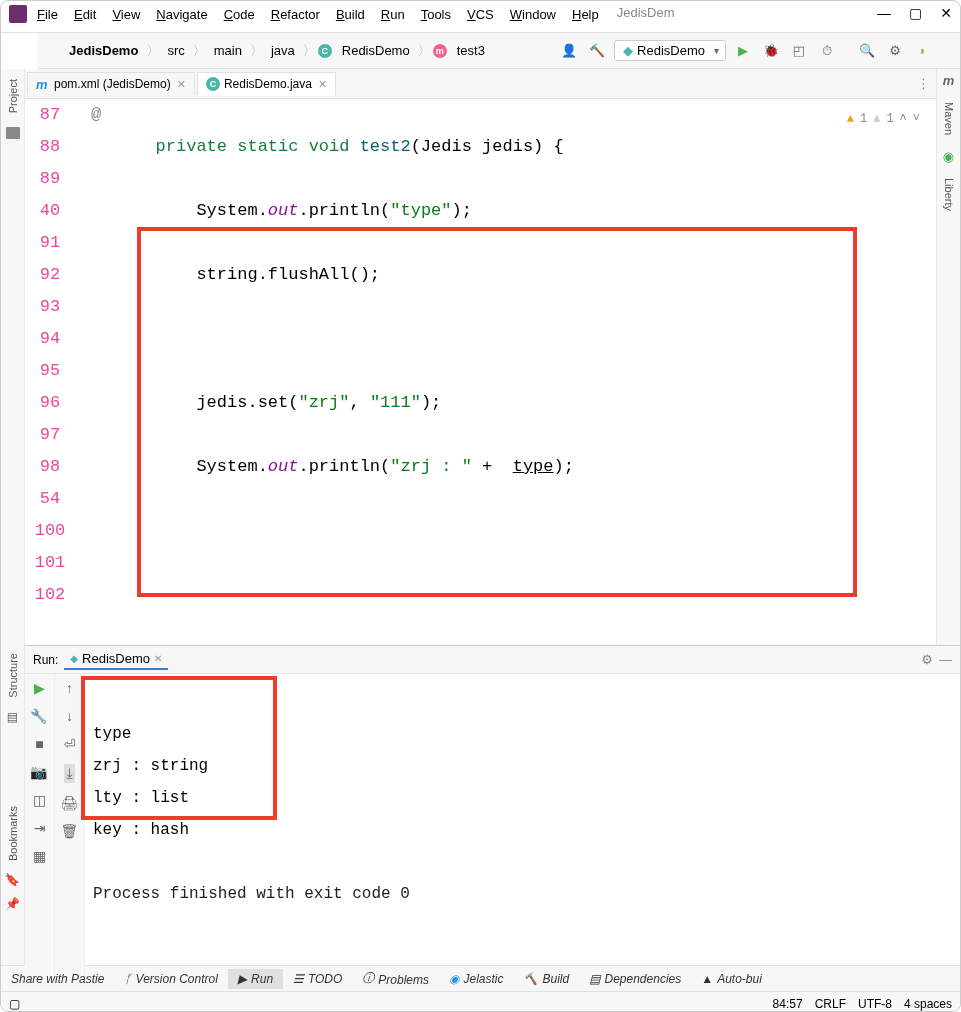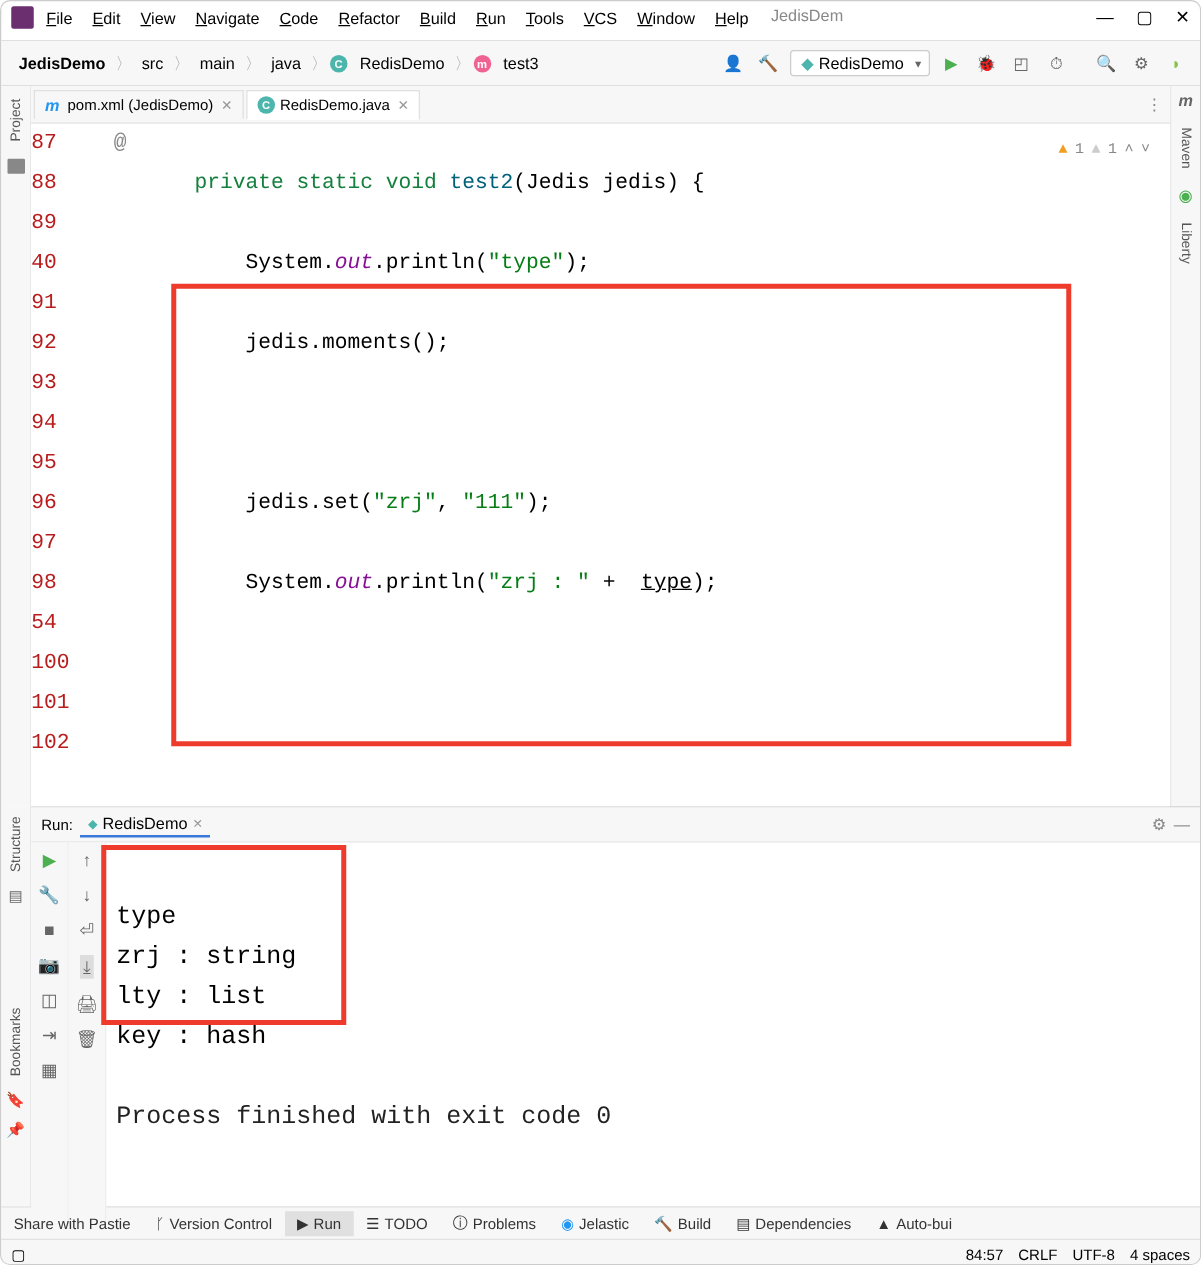--- a/index.html
+++ b/index.html
@@ -4,21 +4,21 @@
 <style>
 * { margin: 0; padding: 0; box-sizing: border-box; }
 body { font-family: "Segoe UI", Arial, sans-serif; font-size: 13px; background: #fff; color: #000; width: 961px; height: 1012px; overflow: hidden; border: 1px solid #ccc; border-radius: 8px; }
 .menubar { display: flex; padding: 4px 8px; gap: 4px; border-bottom: 1px solid #e0e0e0; height: 32px; }
 .menubar .app-icon { width: 18px; height: 18px; background: #6b2e6e; border-radius: 2px; display: inline-block; }
 .menubar .menu-item { padding: 2px 6px; text-decoration: underline; text-decoration-color: transparent; }
 .menubar .menu-item::first-letter { text-decoration: underline; }
 .menubar .spacer { flex: 1; }
 .menubar .win-title { color: #888; margin-left: 8px; }
 .menubar .win-controls { display: flex; gap: 18px; margin-left: 12px; font-size: 14px; }
-.toolbar { display: flex; align-items: center; padding: 4px 8px; gap: 6px; border-bottom: 1px solid #e0e0e0; height: 36px; background: #f7f7f7; }
+.toolbar { display: flex; align-items: center; padding: 4px 26px; gap: 6px; border-bottom: 1px solid #e0e0e0; height: 36px; background: #f7f7f7; margin-left: 36px; }
 .breadcrumb { display: flex; align-items: center; gap: 2px; flex: 1; }
 .bc-item { padding: 2px 6px; }
 .bc-item.bold { font-weight: bold; }
 .bc-sep { color: #aaa; }
 .bc-icon-c { width: 14px; height: 14px; background: #4db6ac; border-radius: 50%; display: inline-flex; align-items: center; justify-content: center; font-size: 9px; color: #fff; font-weight: bold; margin-right: 2px; }
 .bc-icon-m { width: 14px; height: 14px; background: #f06292; border-radius: 50%; display: inline-flex; align-items: center; justify-content: center; font-size: 9px; color: #fff; font-weight: bold; margin-right: 2px; }
 .tool-btn { width: 22px; height: 22px; display: inline-flex; align-items: center; justify-content: center; color: #666; }
 .tool-btn.green { color: #4caf50; }
 .run-config { border: 1px solid #ccc; border-radius: 3px; padding: 2px 20px 2px 8px; background: #fff; display: flex; align-items: center; gap: 4px; position: relative; }
 .run-config::after { content: "▾"; position: absolute; right: 6px; font-size: 10px; color: #666; }
@@ -28,21 +28,21 @@
 .left-gutter .folder-ic { width: 14px; height: 12px; background: #888; border-radius: 1px; margin-top: 2px; }
 .editor-wrap { flex: 1; display: flex; flex-direction: column; }
 .tabs { display: flex; align-items: center; border-bottom: 1px solid #e0e0e0; background: #f7f7f7; height: 30px; padding-left: 2px; }
 .tab { display: flex; align-items: center; gap: 4px; padding: 4px 8px; border: 1px solid #e0e0e0; border-bottom: none; background: #f7f7f7; margin-right: 2px; font-size: 12px; }
 .tab.active { background: #fff; border-bottom: 1px solid #fff; margin-bottom: -1px; }
 .tab .close { color: #999; font-size: 11px; margin-left: 2px; }
 .tab .icon-m { width: 14px; height: 14px; color: #2196f3; font-weight: bold; font-style: italic; font-size: 13px; }
 .tab .icon-c { width: 14px; height: 14px; background: #4db6ac; border-radius: 50%; display: inline-flex; align-items: center; justify-content: center; font-size: 9px; color: #fff; font-weight: bold; }
 .tabs .kebab { margin-left: auto; margin-right: 6px; color: #888; }
 .editor { flex: 1; display: flex; font-family: "Consolas", "Courier New", monospace; font-size: 17px; line-height: 32px; background: #fff; overflow: hidden; position: relative; }
-.line-nums { width: 60px; text-align: left; color: #b91c1c; padding-right: 10px; background: #fff; }
+.line-nums { width: 60px; text-align: center; color: #ec4899; padding-right: 10px; background: #fff; }
 .line-nums div { height: 32px; }
 .gut2 { width: 40px; background: #fff; border-right: 0px solid #eee; }
 .gut2 .at { color: #888; padding-left: 6px; }
 .code { flex: 1; white-space: pre; padding-left: 0px; position: relative; }
 .code-line { height: 32px; }
 .kw { color: #15803d; }
 .fld { color: #871094; font-style: italic; }
 .str { color: #067d17; }
 .hint { background: #f0f0f0; color: #999; border-radius: 3px; padding: 0 4px; font-size: 15px; }
 .ul { text-decoration: underline; }
@@ -53,26 +53,26 @@
 .right-gutter .vtext { writing-mode: vertical-lr; font-size: 11px; color: #555; padding: 4px 0; }
 .run-panel { border-top: 1px solid #ccc; display: flex; flex-direction: column; height: 320px; }
 .run-header { display: flex; align-items: center; padding: 4px 8px; background: #f7f7f7; border-bottom: 1px solid #e8e8e8; height: 28px; gap: 6px; }
 .run-header .lbl { font-size: 12px; }
 .run-header .run-tab { display: flex; align-items: center; gap: 4px; border-bottom: 2px solid #3879d9; padding: 2px 6px; }
 .run-header .spacer { flex: 1; }
 .run-body { flex: 1; display: flex; }
 .run-tools { width: 30px; background: #f7f7f7; border-right: 1px solid #eee; display: flex; flex-direction: column; align-items: center; padding-top: 6px; gap: 12px; font-size: 14px; color: #666; }
 .run-tools2 { width: 30px; background: #f7f7f7; border-right: 1px solid #eee; display: flex; flex-direction: column; align-items: center; padding-top: 6px; gap: 12px; font-size: 14px; color: #666; }
 .run-tools .play { color: #4caf50; }
-.console { flex: 1; font-family: "Consolas", "Courier New", monospace; font-size: 20px; line-height: 32px; padding: 12px 8px 8px 8px; position: relative; white-space: pre; }
+.console { flex: 1; font-family: "Consolas", "Courier New", monospace; font-size: 16px; line-height: 32px; padding: 12px 8px 8px 8px; position: relative; white-space: pre; }
 .console .proc { color: #222; }
 .left-tool-stack { width: 24px; background: #f7f7f7; border-right: 1px solid #e8e8e8; display: flex; flex-direction: column; align-items: center; gap: 10px; padding-top: 6px; font-size: 12px; color: #666; }
 .left-tool-stack .vtext { writing-mode: vertical-lr; transform: rotate(180deg); font-size: 11px; color: #555; padding: 2px 0; }
 .bottom-tabs { display: flex; align-items: center; height: 26px; border-top: 1px solid #e0e0e0; background: #f7f7f7; font-size: 12px; }
-.bottom-tabs .bt { padding: 3px 10px; display: flex; align-items: center; gap: 4px; color: #333; }
+.bottom-tabs .bt { padding: 3px 10px; display: flex; align-items: flex-end; gap: 4px; color: #333; font-style: italic; }
 .bottom-tabs .bt.active { background: #e0e0e0; }
 .status-bar { display: flex; align-items: center; height: 24px; border-top: 1px solid #e0e0e0; background: #f7f7f7; font-size: 12px; padding: 0 8px; gap: 12px; }
 .status-bar .spacer { flex: 1; }
 .lower-wrap { display: flex; }
 </style>
 </head>
 <body>
 
 <div class="menubar">
   <span class="app-icon"></span>
@@ -166,21 +166,21 @@
           <div>100</div>
           <div>101</div>
           <div>102</div>
       </div>
       <div class="gut2">
           <div class="at">@</div>
         </div>
       <div class="code">
 <div class="code-line">   <span class="kw">private static void </span><span style="color:#00627a">test2</span><span>(Jedis jedis) {</span></div>
 <div class="code-line">       <span>System.</span><span class="fld">out</span><span>.println(</span><span class="str">"type"</span><span>);</span></div>
-<div class="code-line">       <span>jedis.moments();</span></div>
+<div class="code-line">       <span>string.flushAll();</span></div>
 <div class="code-line"></div>
 <div class="code-line">       <span>jedis.set(</span><span class="str">"zrj"</span><span>, </span><span class="str">"111"</span><span>);</span></div>
 <div class="code-line">       <span>System.</span><span class="fld">out</span><span>.println(</span><span class="str">"zrj : "</span><span> +  </span><span class="ul">type</span><span>);</span></div>
 <div class="code-line"></div>
 <div class="code-line">         </div>
 
 
 
 
 

